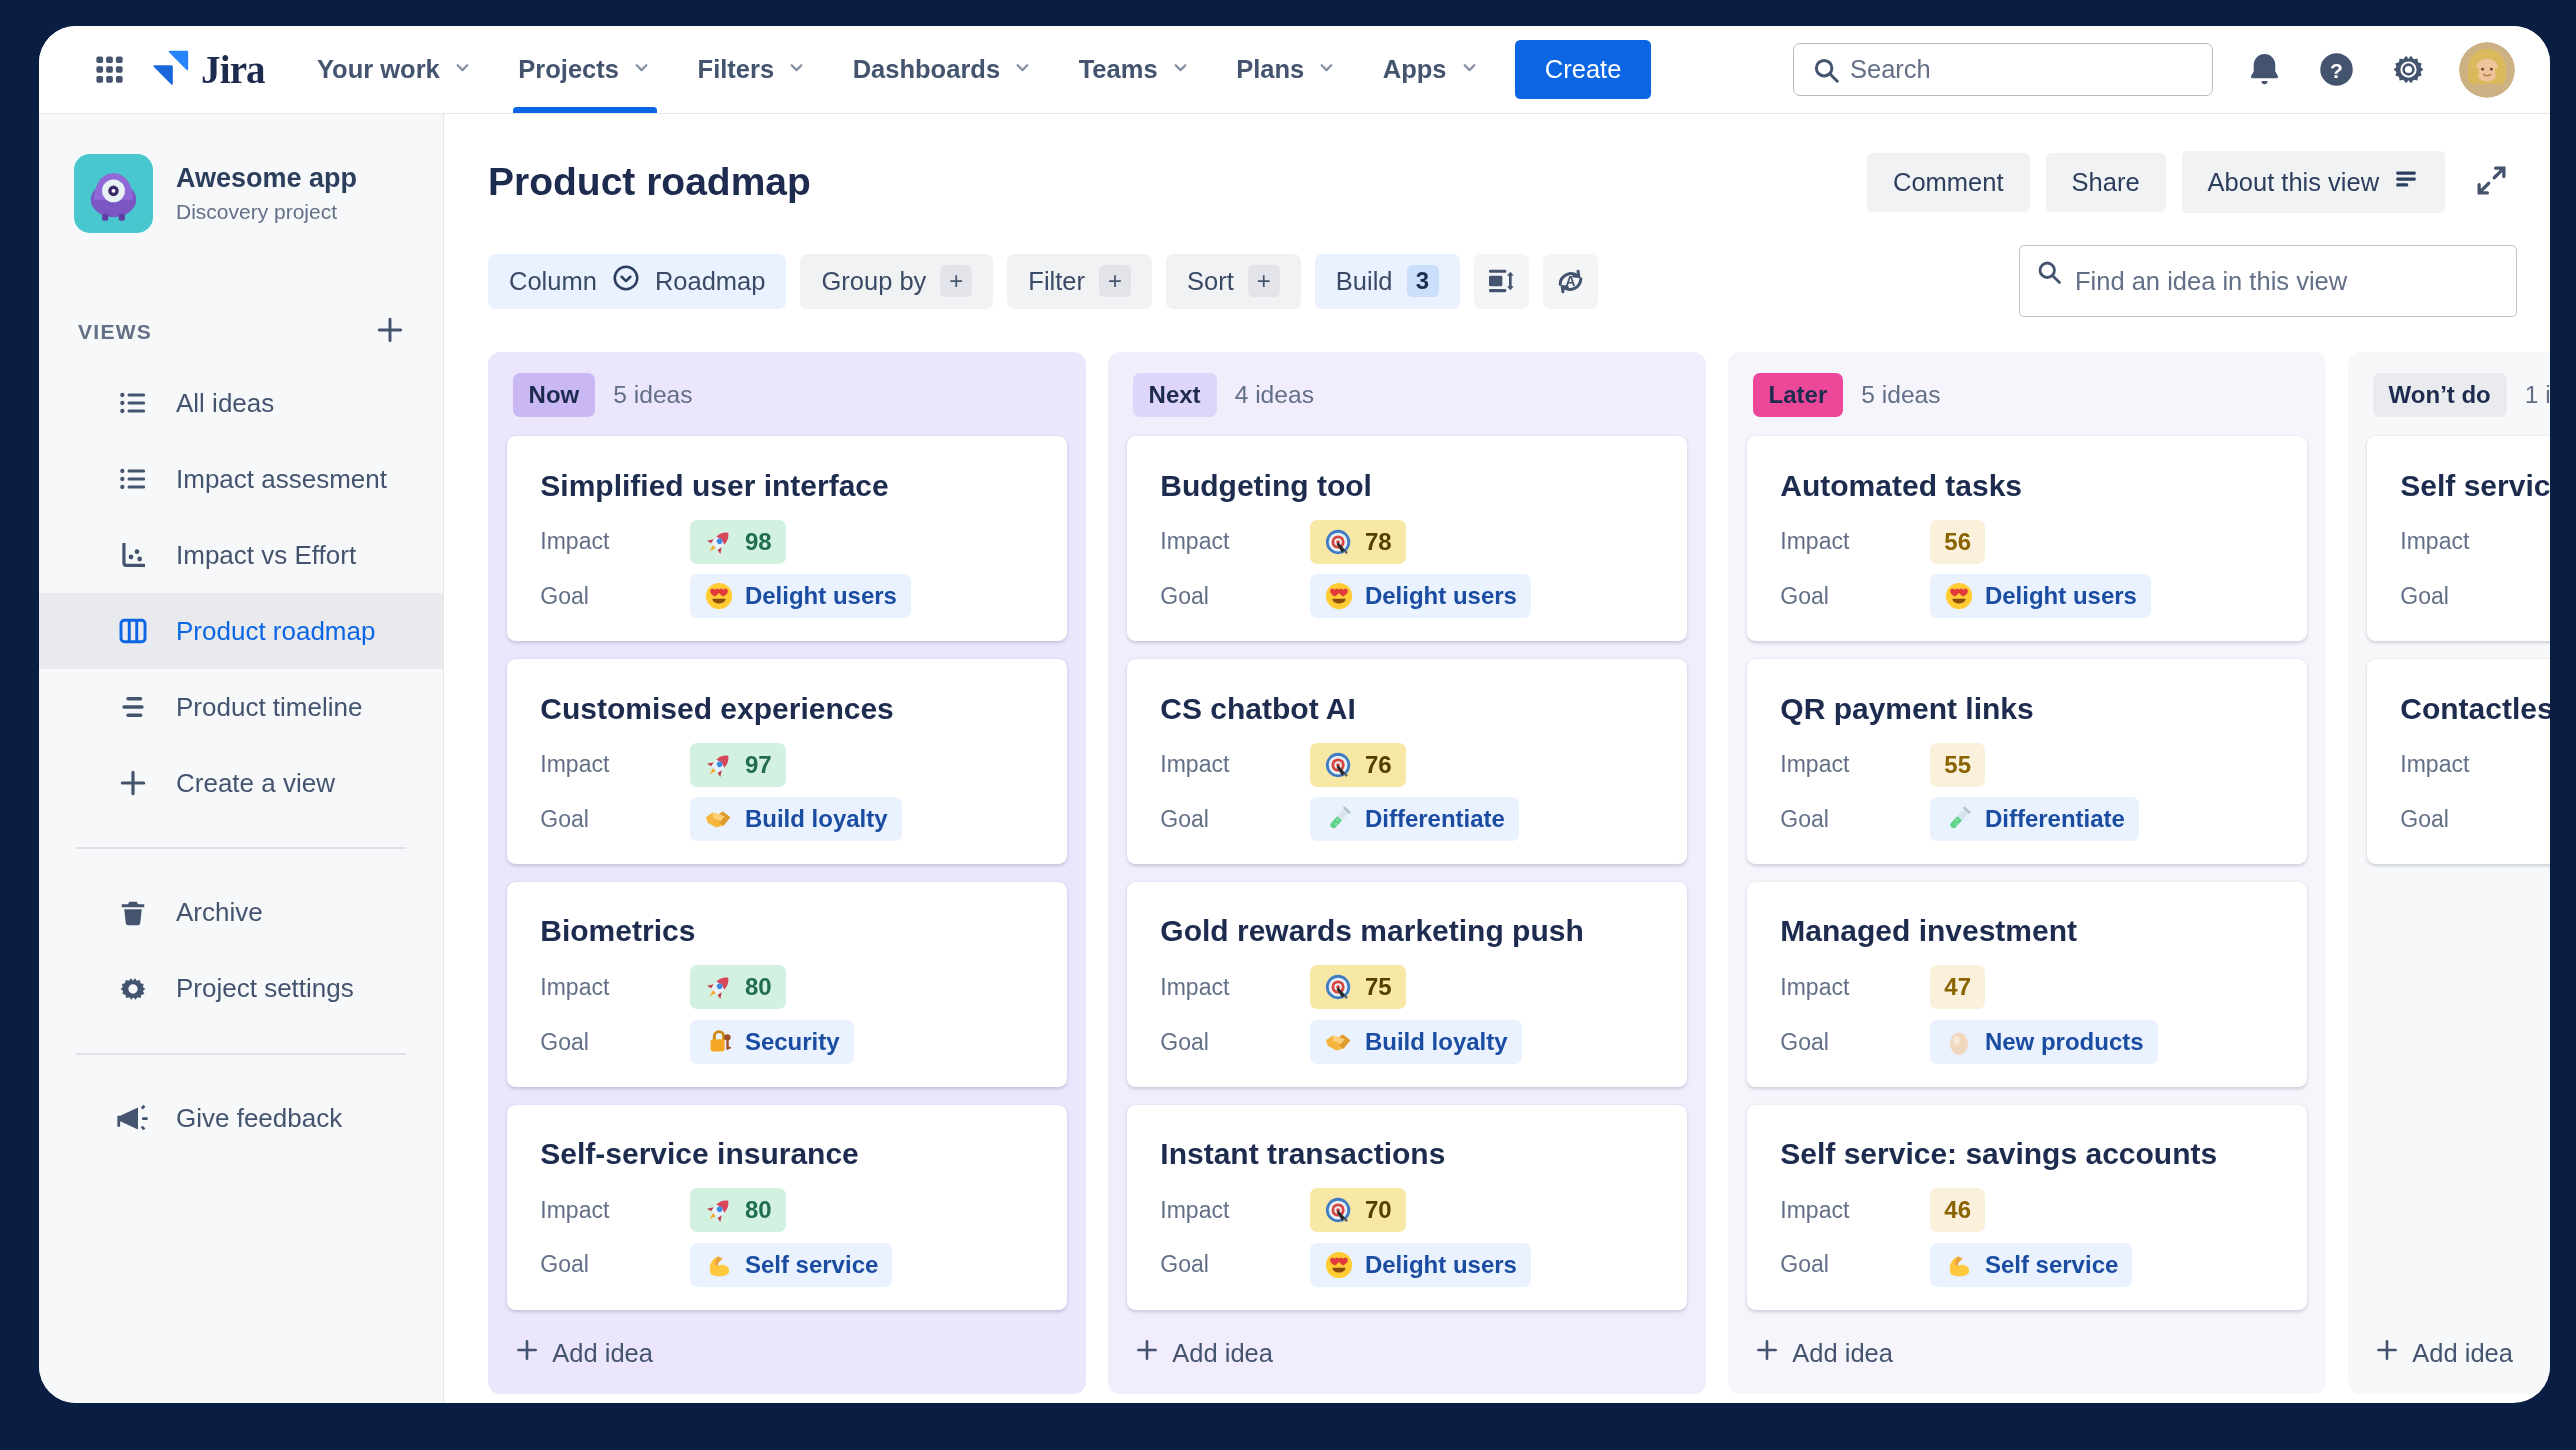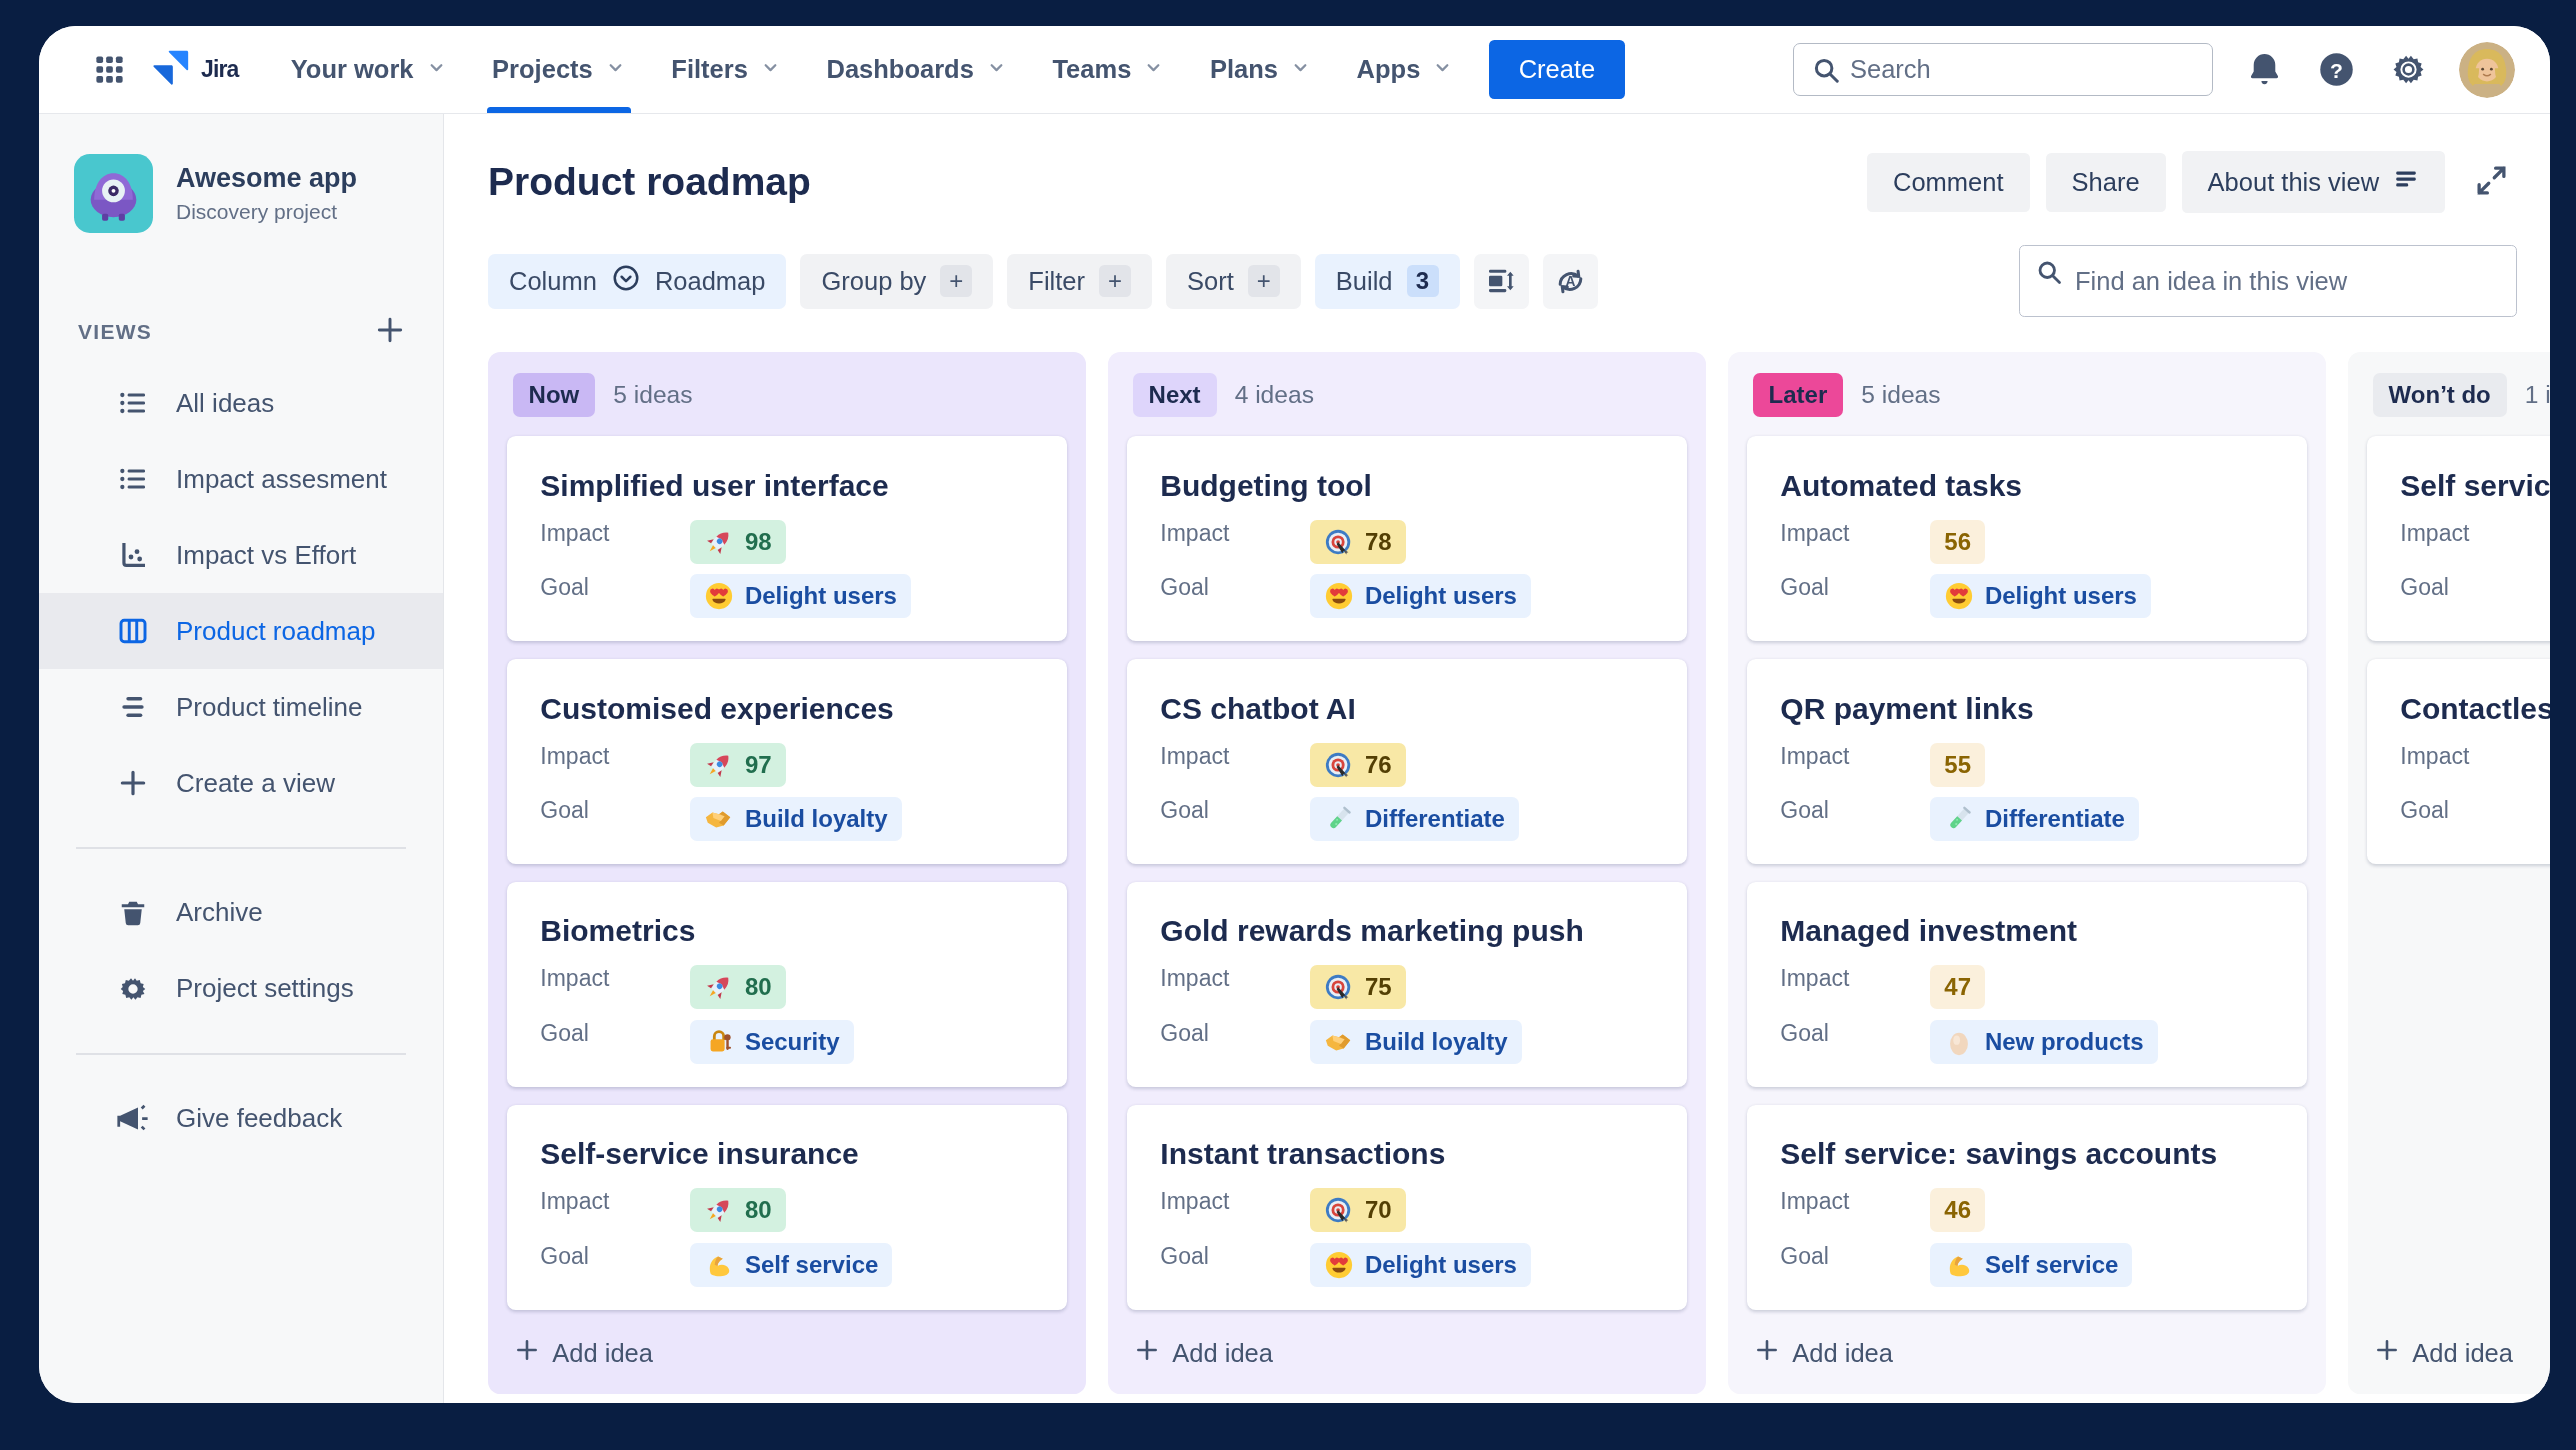--- a/index.html
+++ b/index.html
@@ -17,21 +17,21 @@
   }
   
   .topnav {
     height:88px; flex:0 0 88px; background:#fff;
     border-bottom:1.8px solid #E6E8EC;
     display:flex; align-items:center; padding:0 35px 0 46px;
   }
   .nav-left { display:flex; align-items:center; height:100%; }
   .appgrid-btn { width:49px; height:49px; border-radius:7px; display:flex; align-items:center; justify-content:center; cursor:pointer; }
   .logo { display:flex; align-items:center; gap:8.8px; margin:0 33px 0 12.3px; cursor:pointer; }
-  .logo-text { font-size:23px; font-weight:700; color:#1D2B4F; letter-spacing:-0.9px; }
+  .logo-text { font-size:39px; font-weight:700; color:#1D2B4F; letter-spacing:-0.9px;font-family:Liberation Serif, serif; }
   .nav-items { display:flex; align-items:center; height:100%; gap:7px; }
   .nav-item {
     height:100%; display:flex; align-items:center; gap:12px;
     padding:0 19.3px; font-size:25.5px; color:#44546F; cursor:pointer; position:relative; white-space:nowrap;font-weight:bold;
   }
   .nav-item.active::after {
     content:""; position:absolute; left:14px; right:14px; bottom:0; height:6.2px;
     background:#0C66E4; border-radius:3.5px 3.5px 0 0;
   }
   .create-btn {
@@ -117,21 +117,21 @@
   .col-next   .col-badge { background:#DED5FB; }
   .col-later  .col-badge { background:#ec4899; }
   .col-wontdo .col-badge { background:#E9EBEF; }
   .col-count { font-size:24.6px; color:#626F86; white-space:nowrap; }
   .cards { flex:1 1 auto; min-height:0; overflow:hidden; padding:5.3px 19.3px 0; display:flex; flex-direction:column; gap:17.6px; }
   .card {
     background:#fff; border-radius:8.8px; box-shadow:0 1.8px 3.5px rgba(9,30,66,.18);
     padding:24.6px 33px 23px; flex:0 0 auto; cursor:pointer;
   }
   .card-title { font-size:30px; font-weight:700; color:#1D2B4F; line-height:1.2; margin:7px 0 16px; white-space:nowrap; }
-  .field-row { display:flex; margin-top:10.6px; height:44px; }
+  .field-row { display:flex; align-items:center; margin-top:10.6px; height:44px; }
   .field-label { width:150px; flex:0 0 150px; font-size:23px; color:#626F86; }
   .badge {
     display:inline-flex; align-items:center; gap:10.6px; height:44px; padding:0 14px;
     border-radius:7px; font-size:24px; font-weight:600; white-space:nowrap;
   }
   .badge.green  { background:#D3F1E0; color:#216E4E; }
   .badge.yellow { background:#F8E8A6; color:#533F04; }
   .badge.cream  { background:#FBF0DC; color:#8A6402; }
   .badge.goal   { background:#E9F2FE; color:#1A4DA1; }
   .col-footer {

